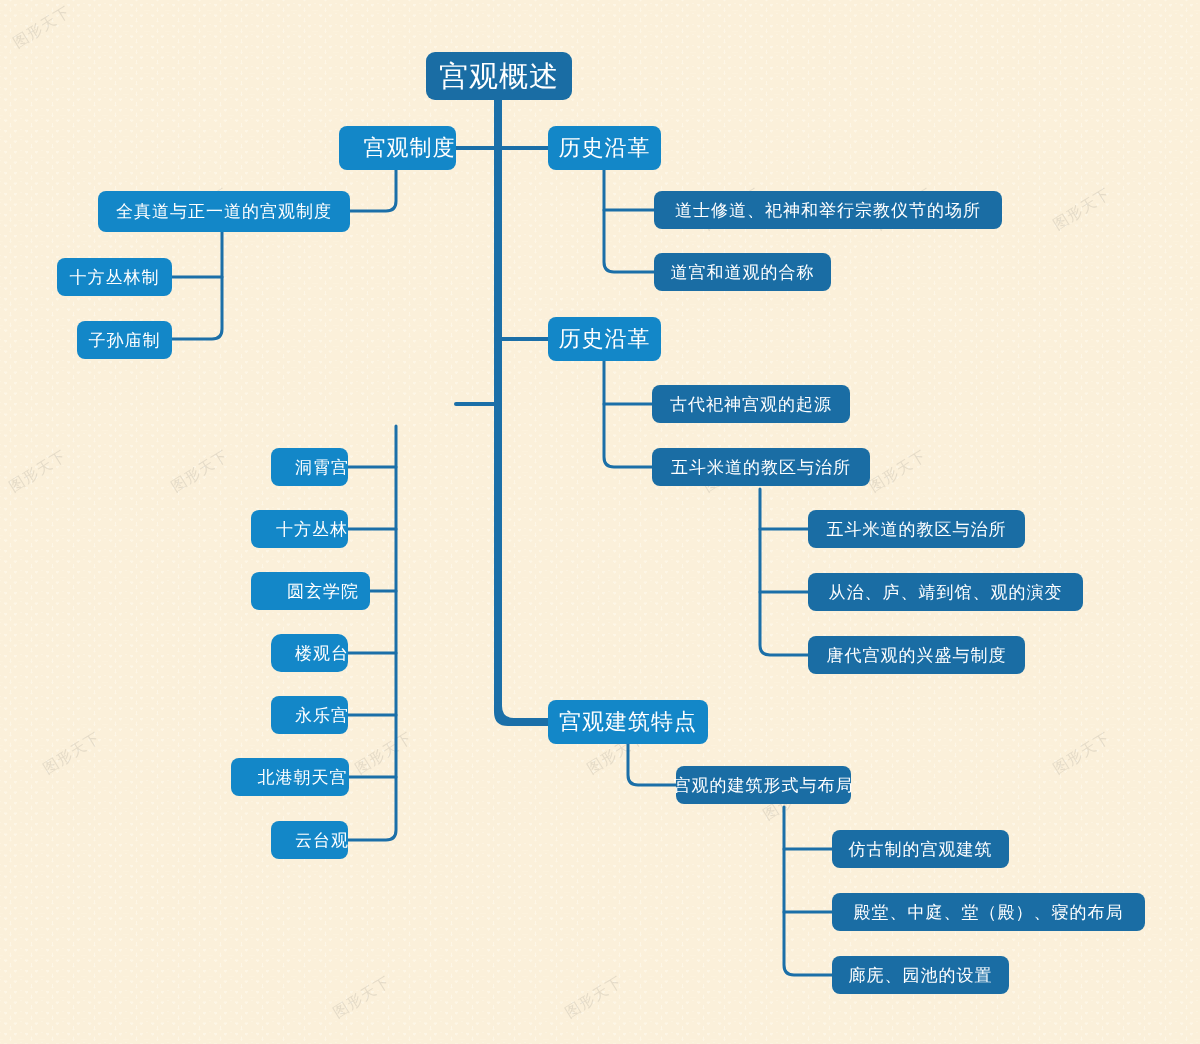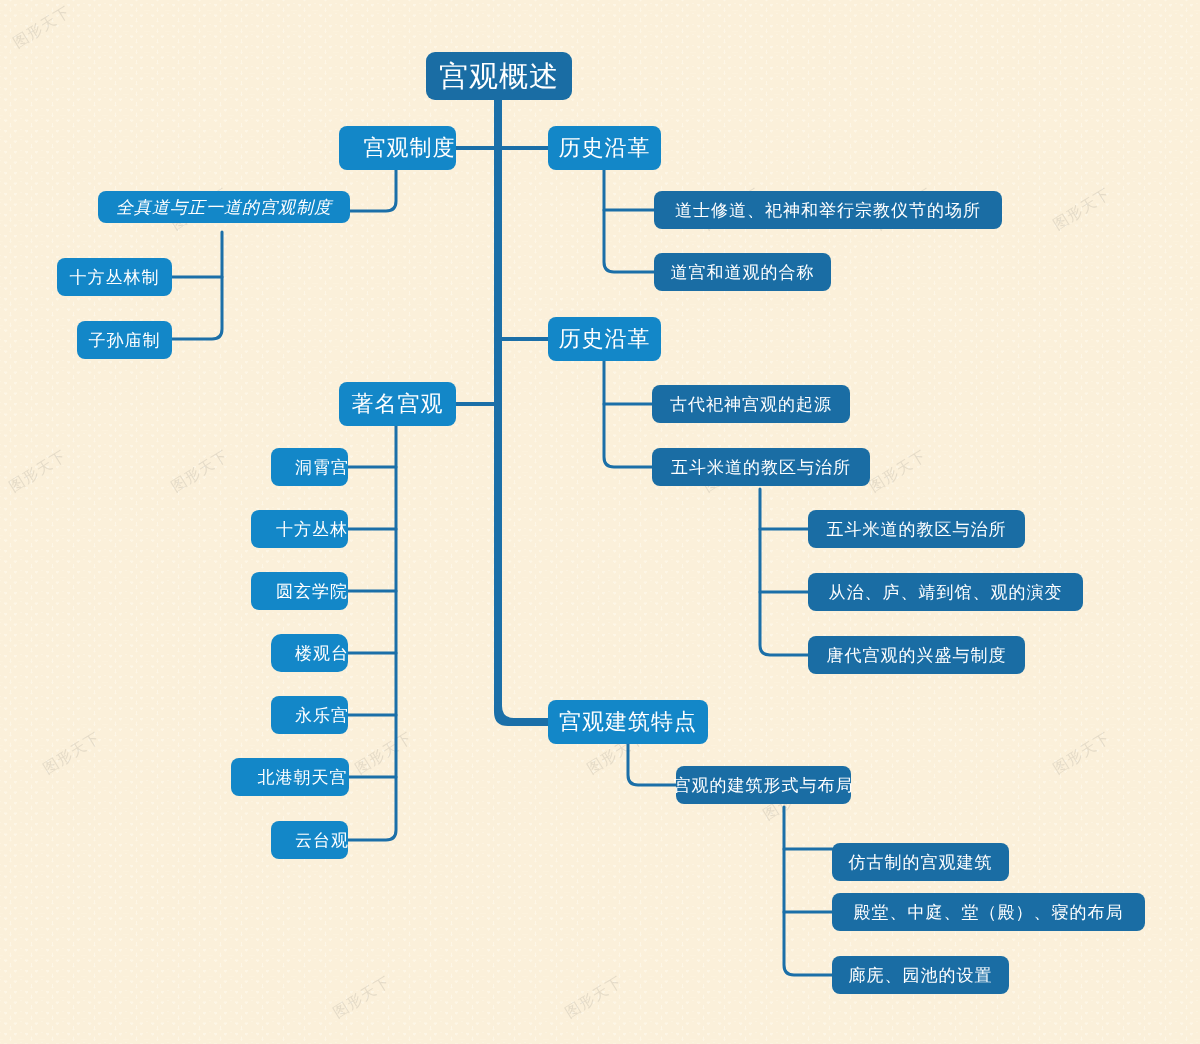--- a/index.html
+++ b/index.html
@@ -163,39 +163,38 @@
       <path d="M784,807 L784,965 Q784,975 794,975 L832,975"></path>
       <path d="M784,849 L832,849"></path>
       <path d="M784,912 L832,912"></path>
     </g>
   </svg>
 
   <div class="node root" style="left:426px; top:52px; width:146px; height:48px;">宫观概述</div>
 
   <div class="node lvl2" style="left:339px; top:126px; width:117px; height:44px;padding-left:24px;">宫观制度</div>
 
-  <div class="node lvl2" style="left:339px; top:382px; width:117px; height:44px;">著名宫观</div>
 
   <div class="node lvl2" style="left:548px; top:126px; width:113px; height:44px;">历史沿革</div>
 
   <div class="node lvl2" style="left:548px; top:317px; width:113px; height:44px;">历史沿革</div>
 
   <div class="node lvl2" style="left:548px; top:700px; width:160px; height:44px;">宫观建筑特点</div>
 
-  <div class="node leftdark" style="left:98px; top:191px; width:252px; height:32px;font-style:italic;">全真道与正一道的宫观制度</div>
+  <div class="node leftdark" style="left:98px; top:191px; width:252px; height:41px;">全真道与正一道的宫观制度</div>
 
   <div class="node leftdark" style="left:57px; top:258px; width:115px; height:38px;">十方丛林制</div>
 
   <div class="node leftdark" style="left:77px; top:321px; width:95px; height:38px;">子孙庙制</div>
 
   <div class="node famous" style="left:271px; top:448px; width:77px; height:38px;">洞霄宫</div>
 
   <div class="node famous" style="left:251px; top:510px; width:97px; height:38px;">十方丛林</div>
 
-  <div class="node famous" style="left:251px; top:572px; width:97px; height:38px;">圆玄学院</div>
+  <div class="node famous" style="left:251px; top:572px; width:119px; height:38px;">圆玄学院</div>
 
   <div class="node famous" style="left:271px; top:634px; width:77px; height:38px;border-radius:10px;">楼观台</div>
 
   <div class="node famous" style="left:271px; top:696px; width:77px; height:38px;">永乐宫</div>
 
   <div class="node famous" style="left:231px; top:758px; width:118px; height:38px;">北港朝天宫</div>
 
   <div class="node famous" style="left:271px; top:821px; width:77px; height:38px;">云台观</div>
 
   <div class="node lvl3" style="left:654px; top:191px; width:348px; height:38px;">道士修道、祀神和举行宗教仪节的场所</div>
@@ -207,19 +206,19 @@
   <div class="node lvl3" style="left:652px; top:448px; width:218px; height:38px;">五斗米道的教区与治所</div>
 
   <div class="node lvl3" style="left:808px; top:510px; width:217px; height:38px;">五斗米道的教区与治所</div>
 
   <div class="node lvl3" style="left:808px; top:573px; width:275px; height:38px;">从治、庐、靖到馆、观的演变</div>
 
   <div class="node lvl3" style="left:808px; top:636px; width:217px; height:38px;">唐代宫观的兴盛与制度</div>
 
   <div class="node lvl3" style="left:676px; top:766px; width:175px; height:38px;">宫观的建筑形式与布局</div>
 
-  <div class="node lvl3" style="left:832px; top:830px; width:177px; height:38px;margin-top:13px;">仿古制的宫观建筑</div>
+  <div class="node lvl3" style="left:832px; top:830px; width:177px; height:38px;">仿古制的宫观建筑</div>
 
   <div class="node lvl3" style="left:832px; top:893px; width:313px; height:38px;">殿堂、中庭、堂（殿）、寝的布局</div>
 
   <div class="node lvl3" style="left:832px; top:956px; width:177px; height:38px;">廊庑、园池的设置</div>
 
 </div>
 
 </body></html>

